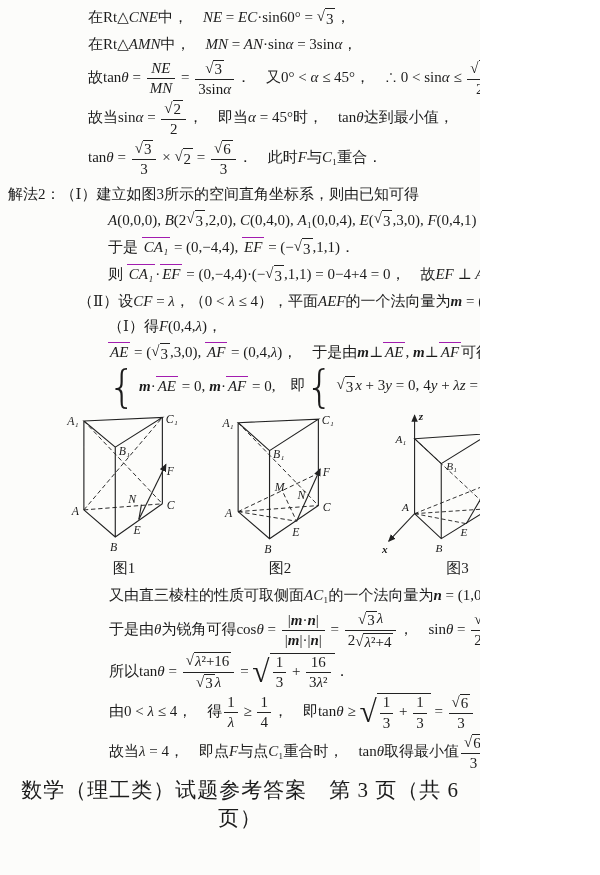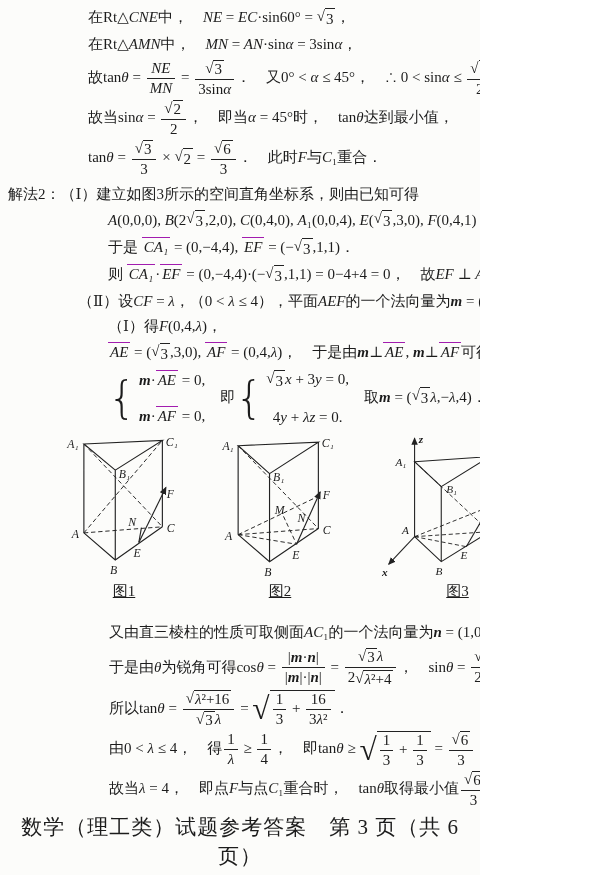--- a/index.html
+++ b/index.html
@@ -26,24 +26,24 @@
   .frac .num{display:block;border-bottom:1px solid #222;padding:0 3px 1px;}
   .frac .den{display:block;padding:1px 3px 0;}
   .sqrt{display:inline-flex;align-items:flex-start;vertical-align:middle;white-space:nowrap;}
   .sqrt .rsign{line-height:1.15;}
   .sqrt .rad{border-top:1px solid #222;padding:0 2px 0 1px;}
   .sqrt:has(.frac){align-items:center;}
   .sqrt:has(.frac) > .rsign{font-size:2.1em;line-height:.85;font-weight:200;}
   .ol{display:inline-block;border-top:1px solid #a21caf;line-height:1.1;padding:1px 2px 0;font-style:italic;font-family:Liberation Serif, serif;}
   .cases{display:inline-flex;align-items:center;vertical-align:middle;}
   .cases .brace{font-size:44px;line-height:.8;font-weight:200;margin-right:3px;font-family:"DejaVu Sans",sans-serif;}
-  .cases .ccol{display:inline-flex;flex-direction:column;gap:16px;text-align:center;}
+  .cases .ccol{display:inline-flex;flex-direction:row;gap:4px;text-align:center;}
   .cases .crow{white-space:nowrap;}
   
-  .figs{display:flex;align-items:flex-end;margin:3px 0 21px 54px;text-decoration:underline;}
+  .figs{display:flex;align-items:flex-end;margin:3px 0 7px 54px;}
   .fig{text-align:center;}
   .fig-2{margin-left:16px;}
   .fig-3{margin-left:26px;}
   .fig svg{display:block;}
   .fig .cap{font-size:15px;margin-top:1px;}
   .fig text{font-family:"Liberation Serif","DejaVu Serif",serif;font-style:italic;font-size:13.5px;fill:#1b1b1b;}
   .fig text.ax{font-weight:bold;}
   .edge{stroke:#222;stroke-width:1.3;fill:none;}
   .hid{stroke:#222;stroke-width:1.1;fill:none;stroke-dasharray:5 3.2;}
   .footer{text-align:center;margin-top:4px;font-size:21px;letter-spacing:1px;}

